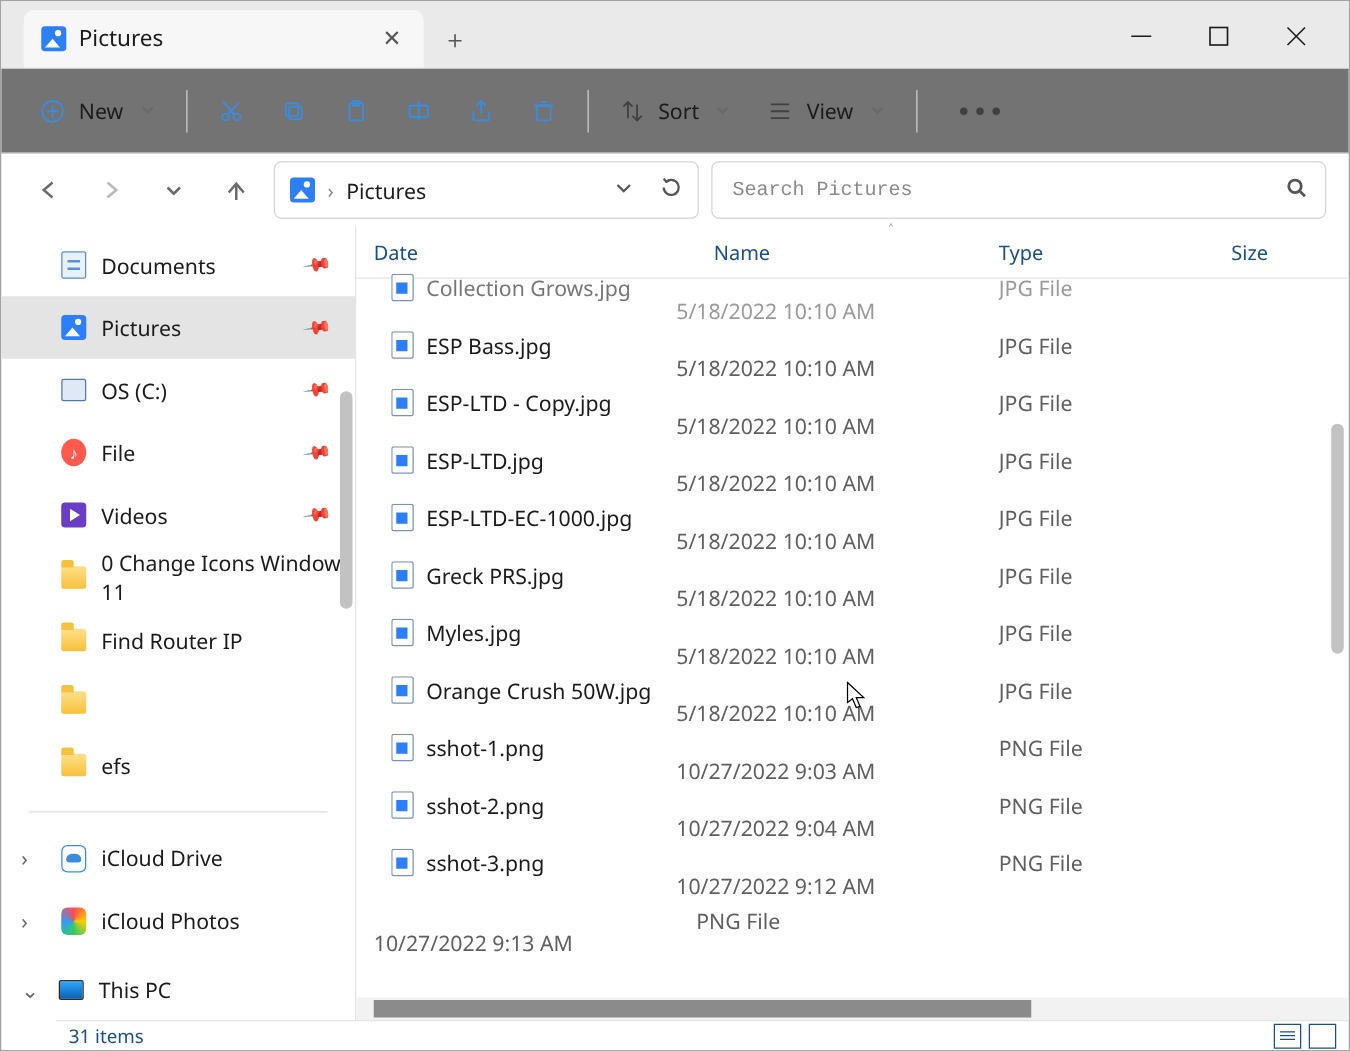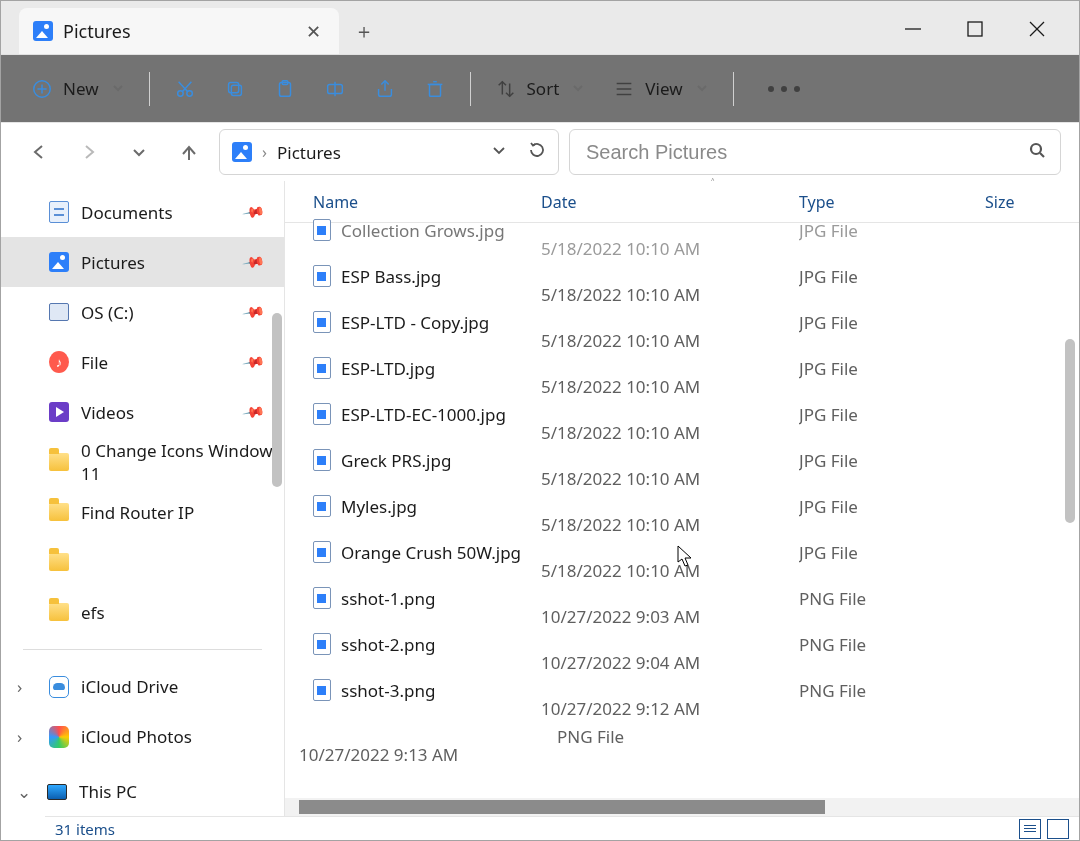--- a/index.html
+++ b/index.html
@@ -32,21 +32,21 @@
   .navrow{height:58px;display:flex;align-items:center;padding:0 18px;gap:10px;}
   .navbtn{width:40px;height:40px;display:flex;align-items:center;justify-content:center;}
   .navbtn svg{width:20px;height:20px;stroke:#6b6b6b;stroke-width:2;fill:none;}
   .navbtn.disabled svg{stroke:#b9b9b9;}
   .addrbox{flex:0 0 340px;height:46px;border:1px solid #d5d5d5;border-radius:6px;display:flex;align-items:center;padding:0 12px;gap:10px;}
   .addrbox .crumb{font-size:17px;}
   .addrbox .gt{color:#888;}
   .addrbox .spacer{flex:1;}
   .addrbox svg{width:18px;height:18px;stroke:#555;stroke-width:1.8;fill:none;}
   .searchbox{flex:1;height:46px;border:1px solid #d5d5d5;border-radius:6px;display:flex;align-items:center;padding:0 14px;}
-  .searchbox input{border:none;outline:none;font-size:20px;flex:1;background:transparent;color:#737373;}
+  .searchbox input{border:none;outline:none;font-size:16px;flex:1;background:transparent;color:#737373;font-family:Liberation Mono, monospace;}
   .searchbox input::placeholder{color:#8a8a8a;}
   .searchbox svg{width:18px;height:18px;stroke:#555;stroke-width:2.2;fill:none;}
 
   
   .body{flex:1;display:flex;min-height:0;}
 
   
   .sidebar{width:284px;border-right:1px solid #e5e5e5;display:flex;flex-direction:column;padding-top:6px;position:relative;overflow:hidden;}
   .side-item{height:50px;display:flex;align-items:center;padding-left:48px;gap:12px;position:relative;font-size:17px;}
   .side-item.active{background:#e4e4e4;}
@@ -358,25 +358,25 @@
             <span class="mon-ico"></span>
           </span>
         <span>This PC</span>
       </div>
       <div class="side-scroll"></div>
     </div>
 
     <div class="content">
       <div class="colhdr">
         <span class="mini-up">˄</span>
+        <div class="col col-date">
+            <span>Date</span>
+          </div>
         <div class="col col-name">
             <span>Name</span>
-          </div>
-        <div class="col col-date">
-            <span>Date</span>
           </div>
         <div class="col col-type">
             <span>Type</span>
           </div>
         <div class="col col-size">
             <span>Size</span>
           </div>
       </div>
       <div class="rows" id="rows" style="margin-top:-16px;">
           <div class="row cut">

